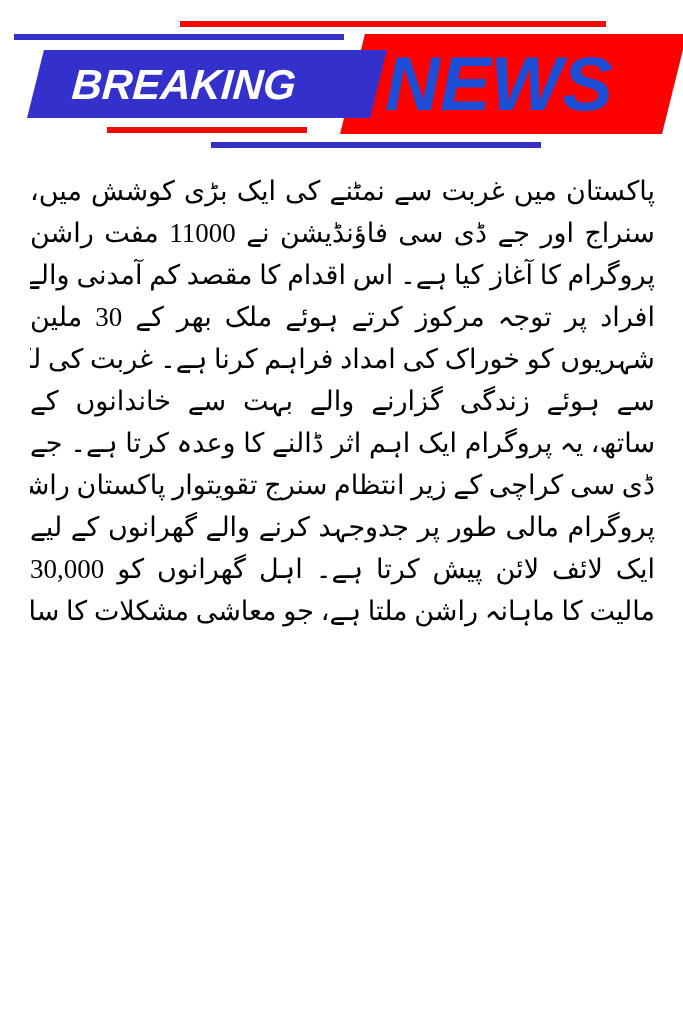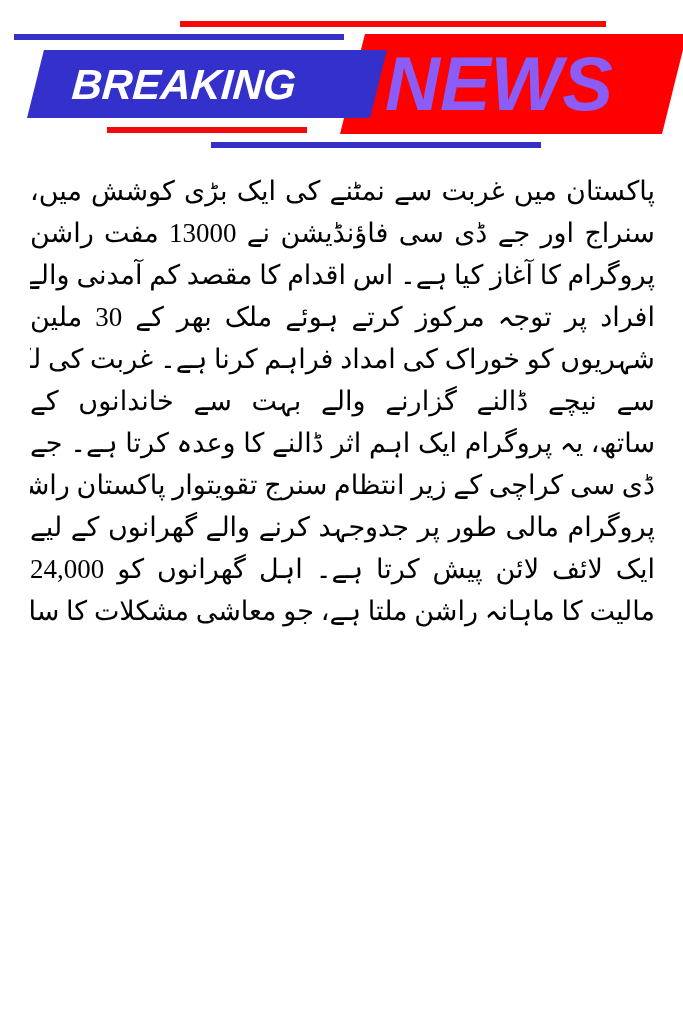--- a/index.html
+++ b/index.html
@@ -17,21 +17,21 @@
       background: #ff0000; transform: skewX(-14deg); transform-origin: left bottom;
     }
     .breaking-text {
       position: absolute; left: 72px; top: 60px; width: 260px; height: 50px;
       color: #ffffff; font-family: "Liberation Sans", sans-serif; font-weight: bold; font-style: italic;
       font-size: 42px; line-height: 50px; letter-spacing: 0px; transform: skewX(-4deg);
       white-space: nowrap;
     }
     .news-text {
       position: absolute; left: 385px; top: 44px; width: 240px; height: 80px;
-      color: #8b5cf6; font-family: "Liberation Sans", sans-serif; font-weight: bold; font-style: italic;
+      color: #1d4ed8; font-family: "Liberation Sans", sans-serif; font-weight: bold; font-style: italic;
       font-size: 76px; line-height: 80px; white-space: nowrap;
     }
     .article {
       position: absolute; left: 30px; top: 170px; width: 625px;
       direction: rtl; text-align: justify;
     }
     .article-line {
       display: block; height: 42px; line-height: 42px; margin-bottom: 0px;
       font-family: Liberation Serif, serif; font-size: 27px; color: #000000;
       text-align: justify; text-align-last: justify; white-space: nowrap; overflow: hidden;
@@ -47,23 +47,23 @@
   <div class="red-block"></div>
   <div class="blue-block"></div>
   <div class="breaking-text">BREAKING</div>
   <div class="news-text">NEWS</div>
   <div class="line line-red" style="left:107px; top:127px; width:200px;"></div>
   <div class="line line-blue" style="left:211px; top:142px; width:330px;"></div>
 </div>
 
 <div class="article">
   <span class="article-line">پاکستان میں غربت سے نمٹنے کی ایک بڑی کوشش میں،</span>
-  <span class="article-line">سنراج اور جے ڈی سی فاؤنڈیشن نے 13000 مفت راشن</span>
+  <span class="article-line">سنراج اور جے ڈی سی فاؤنڈیشن نے 11000 مفت راشن</span>
   <span class="article-line">پروگرام کا آغاز کیا ہے۔ اس اقدام کا مقصد کم آمدنی والے</span>
   <span class="article-line">افراد پر توجہ مرکوز کرتے ہوئے ملک بھر کے 30 ملین</span>
   <span class="article-line">شہریوں کو خوراک کی امداد فراہم کرنا ہے۔ غربت کی لکیر</span>
-  <span class="article-line">سے نیچے ڈالنے گزارنے والے بہت سے خاندانوں کے</span>
+  <span class="article-line">سے ہوئے زندگی گزارنے والے بہت سے خاندانوں کے</span>
   <span class="article-line">ساتھ، یہ پروگرام ایک اہم اثر ڈالنے کا وعدہ کرتا ہے۔ جے</span>
   <span class="article-line">ڈی سی کراچی کے زیر انتظام سنرج تقویتوار پاکستان راشن</span>
   <span class="article-line">پروگرام مالی طور پر جدوجہد کرنے والے گھرانوں کے لیے</span>
-  <span class="article-line">ایک لائف لائن پیش کرتا ہے۔ اہل گھرانوں کو 24,000</span>
+  <span class="article-line">ایک لائف لائن پیش کرتا ہے۔ اہل گھرانوں کو 30,000</span>
   <span class="article-line">مالیت کا ماہانہ راشن ملتا ہے، جو معاشی مشکلات کا سامنا کرنے</span>
 </div>
 
 </body></html>

